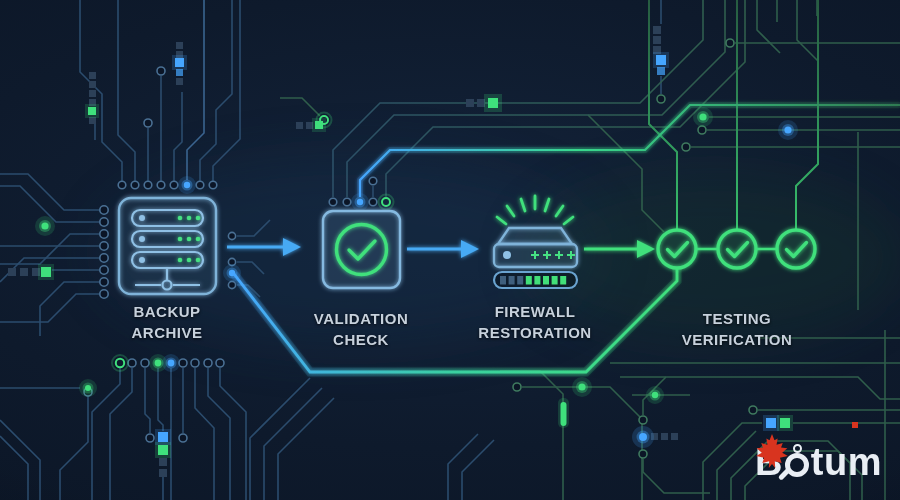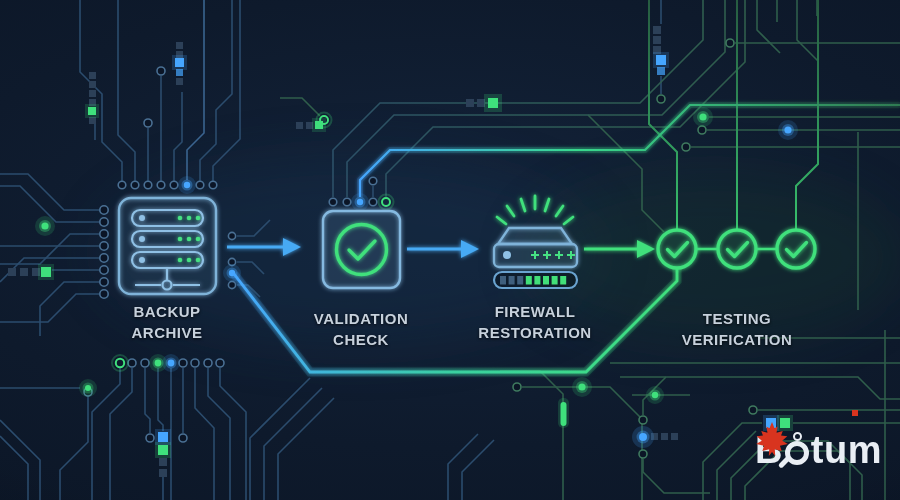--- a/index.html
+++ b/index.html
@@ -6,21 +6,21 @@
   .stage{position:relative;width:900px;height:500px;overflow:hidden;
     background:radial-gradient(120% 95% at 50% 44%, #13233a 0%, #0e1a2c 48%, #0a1322 100%);
     font-family:"Liberation Sans",sans-serif;}
   .stage svg{position:absolute;left:0;top:0;}
   .vig{position:absolute;inset:0;pointer-events:none;
     background:radial-gradient(135% 115% at 50% 45%, rgba(0,0,0,0) 55%, rgba(2,6,13,.55) 100%);}
   .label{position:absolute;width:180px;text-align:center;color:#c7d1dc;
     font-weight:700;font-size:15px;line-height:1.42;letter-spacing:.5px;
     text-shadow:0 1px 3px rgba(0,0,0,.75);}
   
-  .logo{position:absolute;right:18px;bottom:22px;height:56px;color:#e9eef4;
+  .logo{position:absolute;right:18px;bottom:10px;height:56px;color:#e9eef4;
     font-weight:800;font-size:38px;letter-spacing:.5px;line-height:56px;white-space:nowrap;}
   .logo .ltxt{position:relative;z-index:2;}
   .mag{display:inline-block;position:relative;width:24px;height:24px;margin:0 2px -2px 2px;
     border:5px solid #e9eef4;border-radius:50%;box-sizing:border-box;}
   .mag::after{content:"";position:absolute;left:-8px;bottom:-9px;width:5px;height:14px;
     border-radius:3px;background:#e9eef4;transform:rotate(45deg);}
   .mag::before{content:"";position:absolute;left:3px;top:-14px;width:5px;height:5px;
     border:2.5px solid #e9eef4;border-radius:50%;}
   .leaf{position:absolute;right:38px;top:-18px;z-index:3;}
   .lsq{position:absolute;right:24px;top:-12px;width:6px;height:6px;background:#d8341f;z-index:3;}

